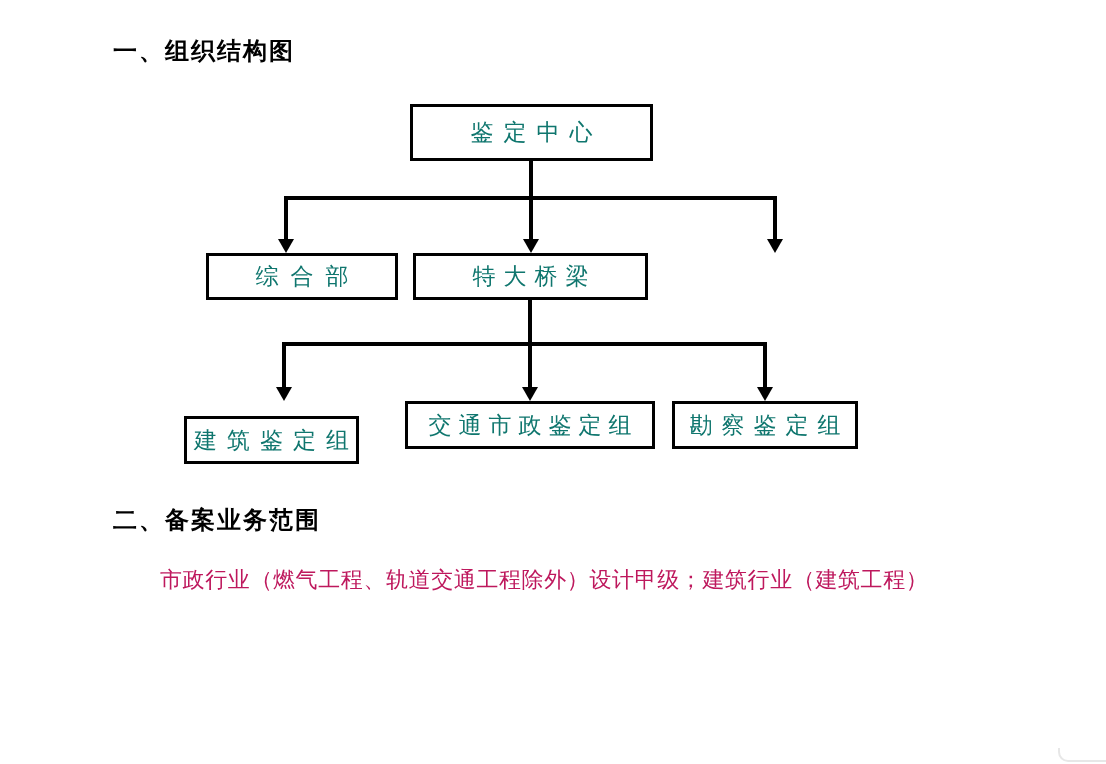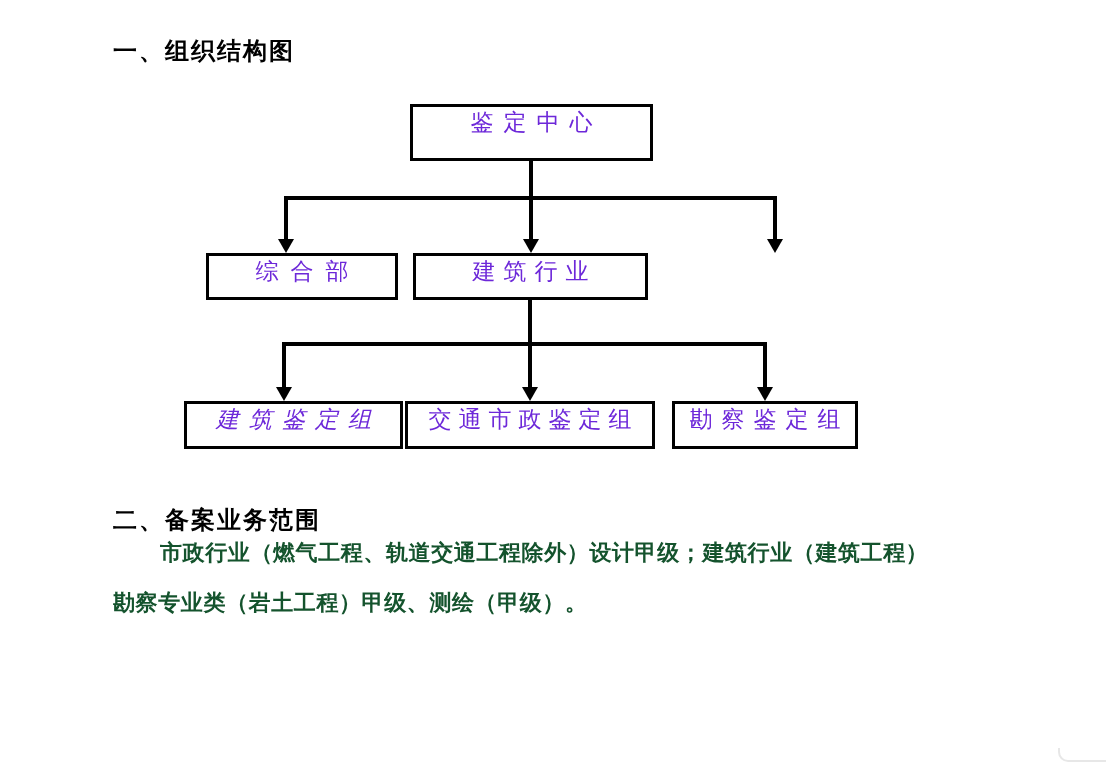--- a/index.html
+++ b/index.html
@@ -29,60 +29,60 @@
   .h1 { top: 35px; }
   .h2 { top: 504px; }
 
   
   .node {
     position: absolute;
     box-sizing: border-box;
     border: 3px solid #000000;
     background: #ffffff;
     display: flex;
+    align-items: center;
     justify-content: center;
     font-size: 23px;
-    color: #6d28d9;
+    color: #0f766e;
     white-space: nowrap;
   }
   .node span { display: inline-block; }
   .n-root  { left: 410px; top: 104px; width: 243px; height: 57px; }
   .n-root span  { letter-spacing: 10px; padding-left: 10px; }
   .n-dept1 { left: 206px; top: 253px; width: 192px; height: 47px; }
   .n-dept1 span { letter-spacing: 12px; padding-left: 12px; }
   .n-dept2 { left: 413px; top: 253px; width: 235px; height: 47px; }
   .n-dept2 span { letter-spacing: 8px;  padding-left: 8px; }
   .n-dept3 { left: 695px; top: 253px; width: 160px; height: 47px; }
   .n-dept3 span { letter-spacing: 12px; padding-left: 12px; }
-  .n-grp1  { left: 184px; top: 401px; width: 219px; height: 48px; font-style: italic; }
+  .n-grp1  { left: 184px; top: 416px; width: 175px; height: 48px; }
   .n-grp1 span  { letter-spacing: 10px; padding-left: 10px; }
   .n-grp2  { left: 405px; top: 401px; width: 250px; height: 48px; }
   .n-grp2 span  { letter-spacing: 7px;  padding-left: 7px; }
   .n-grp3  { left: 672px; top: 401px; width: 186px; height: 48px; }
   .n-grp3 span  { letter-spacing: 9px;  padding-left: 9px; }
 
   .connectors {
     position: absolute;
     left: 0; top: 0;
     width: 1106px;
     height: 764px;
     pointer-events: none;
   }
 
   
   .paragraph {
     position: absolute;
     left: 113px;
-    top: 528px;
+    top: 555px;
     width: 900px;
     font-size: 22px;
     line-height: 50px;
     letter-spacing: 0.6px;
-    color: #14532d;
-    font-weight: bold;
+    color: #be185d;
   }
   .paragraph .line { white-space: nowrap; }
   .paragraph .line.first { text-indent: 47px; }
 
   
   .page-edge {
     position: absolute;
     left: 1058px;
     top: 748px;
     width: 60px;
@@ -121,35 +121,34 @@
   </svg>
 
   <div class="node n-root">
     <span>鉴定中心</span>
   </div>
 
   <div class="node n-dept1">
     <span>综合部</span>
   </div>
   <div class="node n-dept2">
-    <span>建筑行业</span>
+    <span>特大桥梁</span>
   </div>
 
   <div class="node n-grp1">
     <span>建筑鉴定组</span>
   </div>
   <div class="node n-grp2">
     <span>交通市政鉴定组</span>
   </div>
   <div class="node n-grp3">
     <span>勘察鉴定组</span>
   </div>
 
   <div class="doc-heading h2">二、备案业务范围</div>
 
   <div class="paragraph">
     <div class="line first">市政行业（燃气工程、轨道交通工程除外）设计甲级；建筑行业（建筑工程）</div>
-    <div class="line">勘察专业类（岩土工程）甲级、测绘（甲级）。</div>
   </div>
 
   <div class="page-edge"></div>
 
 </div>
 
 </body></html>

